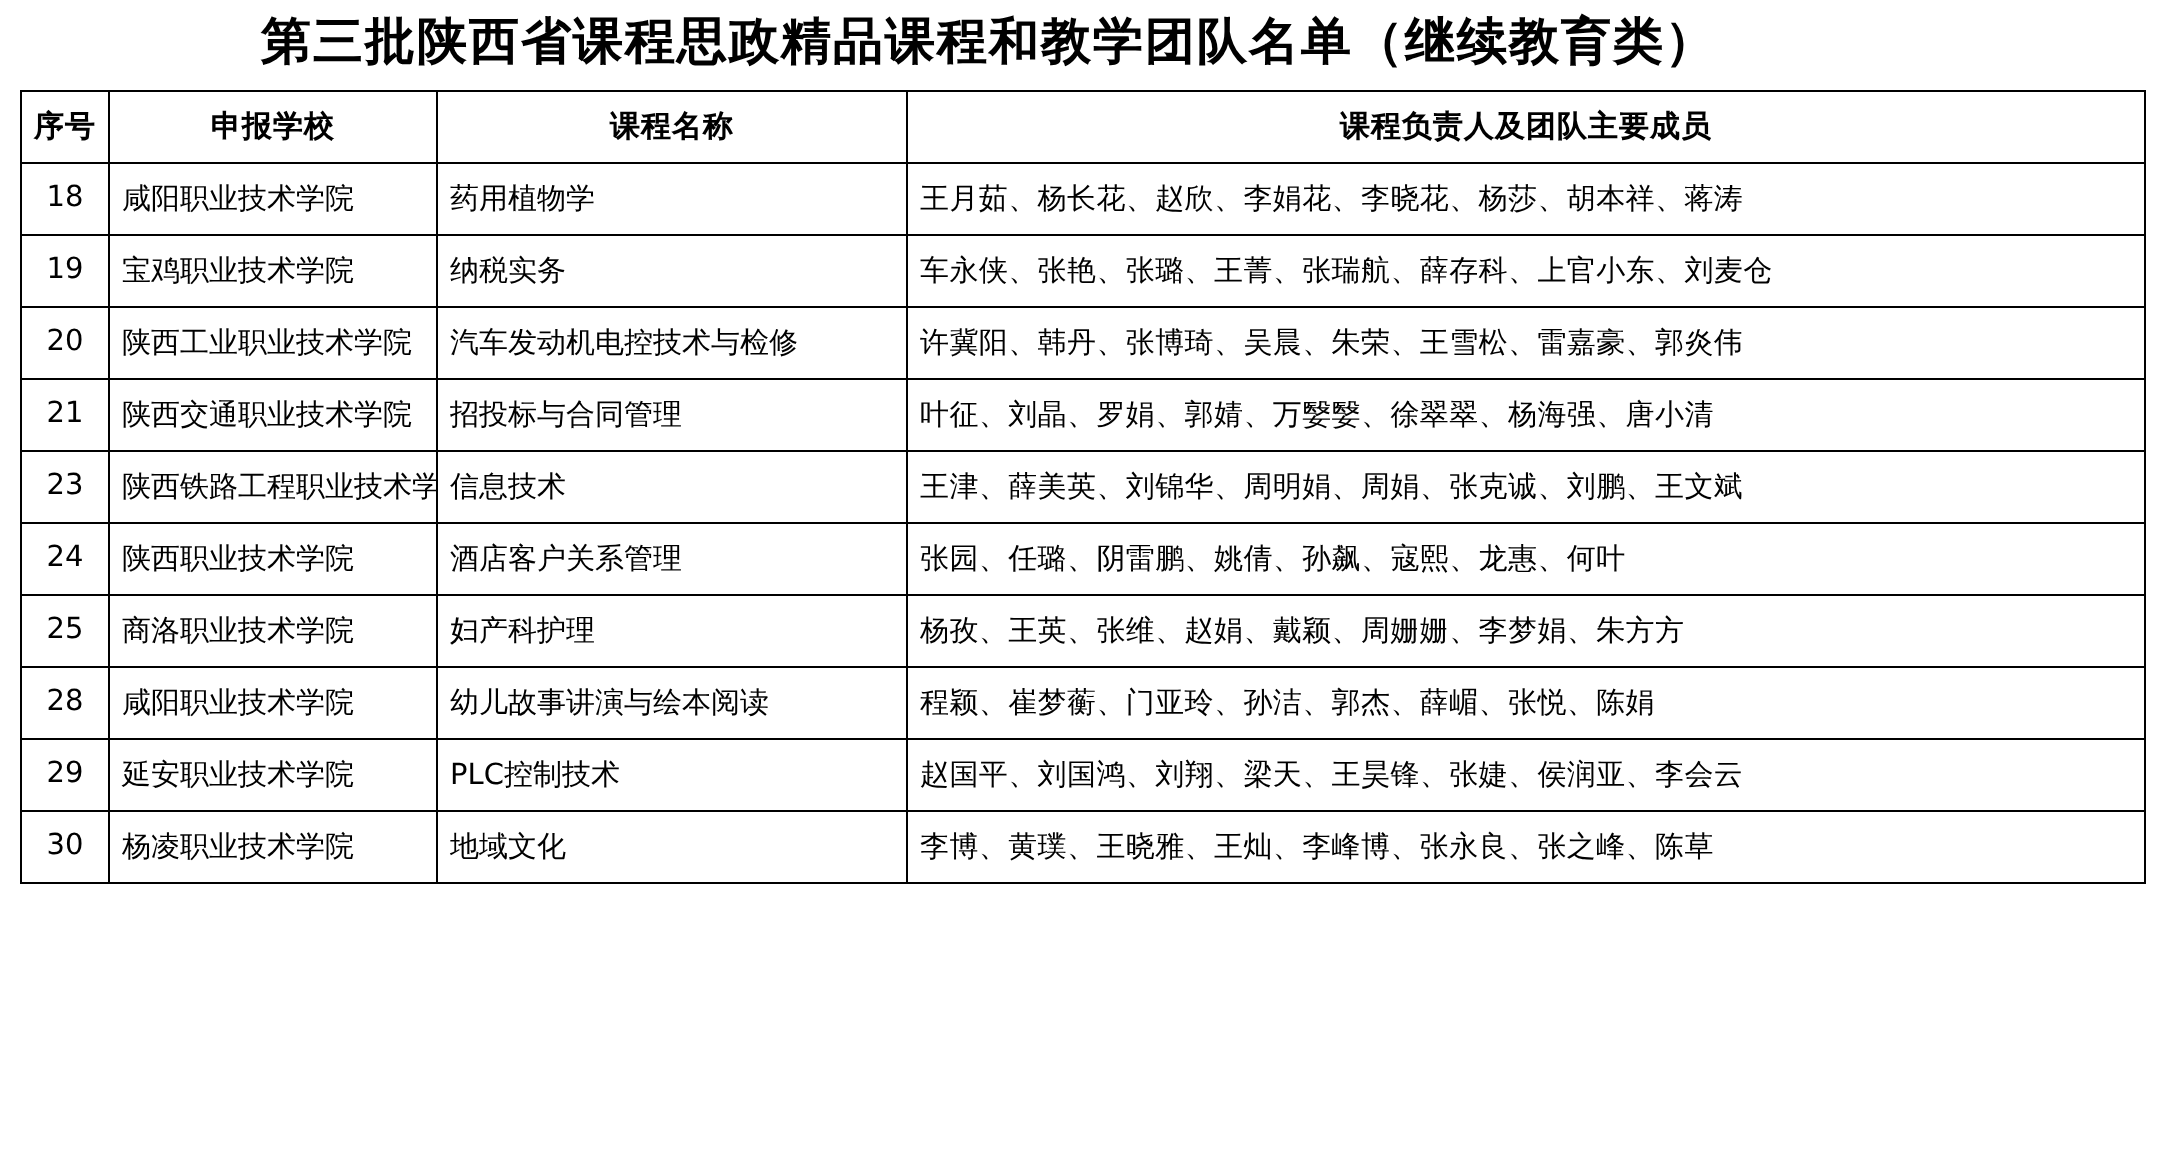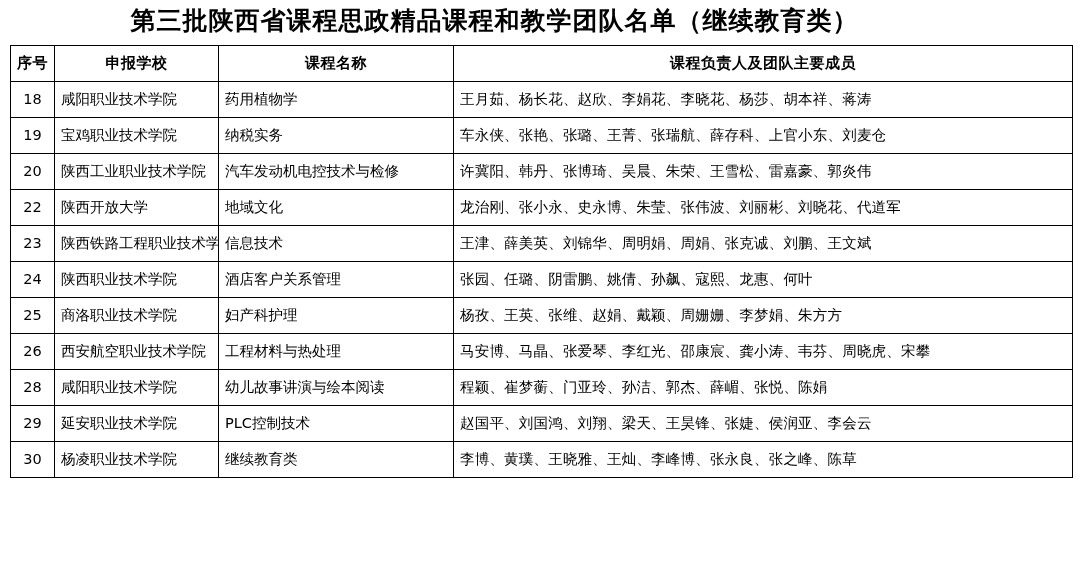--- a/index.html
+++ b/index.html
@@ -110,64 +110,58 @@
           <td class="course">纳税实务</td>
           <td class="members">车永侠、张艳、张璐、王菁、张瑞航、薛存科、上官小东、刘麦仓</td>
         </tr>
         <tr>
           <td class="idx">20</td>
           <td class="school">陕西工业职业技术学院</td>
           <td class="course">汽车发动机电控技术与检修</td>
           <td class="members">许冀阳、韩丹、张博琦、吴晨、朱荣、王雪松、雷嘉豪、郭炎伟</td>
         </tr>
         <tr>
-          <td class="idx">22</td>
-          <td class="school">陕西开放大学</td>
-          <td class="course">地域文化</td>
-          <td class="members">龙治刚、张小永、史永博、朱莹、张伟波、刘丽彬、刘晓花、代道军</td>
+          <td class="idx">21</td>
+          <td class="school">陕西交通职业技术学院</td>
+          <td class="course">招投标与合同管理</td>
+          <td class="members">叶征、刘晶、罗娟、郭婧、万嫛嫛、徐翠翠、杨海强、唐小清</td>
         </tr>
         <tr>
           <td class="idx">23</td>
           <td class="school">陕西铁路工程职业技术学院</td>
           <td class="course">信息技术</td>
           <td class="members">王津、薛美英、刘锦华、周明娟、周娟、张克诚、刘鹏、王文斌</td>
         </tr>
         <tr>
           <td class="idx">24</td>
           <td class="school">陕西职业技术学院</td>
           <td class="course">酒店客户关系管理</td>
           <td class="members">张园、任璐、阴雷鹏、姚倩、孙飙、寇熙、龙惠、何叶</td>
         </tr>
         <tr>
           <td class="idx">25</td>
           <td class="school">商洛职业技术学院</td>
           <td class="course">妇产科护理</td>
           <td class="members">杨孜、王英、张维、赵娟、戴颖、周姗姗、李梦娟、朱方方</td>
         </tr>
         <tr>
-          <td class="idx">26</td>
-          <td class="school">西安航空职业技术学院</td>
-          <td class="course">工程材料与热处理</td>
-          <td class="members">马安博、马晶、张爱琴、李红光、邵康宸、龚小涛、韦芬、周晓虎、宋攀</td>
-        </tr>
-        <tr>
           <td class="idx">28</td>
           <td class="school">咸阳职业技术学院</td>
           <td class="course">幼儿故事讲演与绘本阅读</td>
           <td class="members">程颖、崔梦蘅、门亚玲、孙洁、郭杰、薛嵋、张悦、陈娟</td>
         </tr>
         <tr>
           <td class="idx">29</td>
           <td class="school">延安职业技术学院</td>
           <td class="course">PLC控制技术</td>
           <td class="members">赵国平、刘国鸿、刘翔、梁天、王昊锋、张婕、侯润亚、李会云</td>
         </tr>
         <tr>
           <td class="idx">30</td>
           <td class="school">杨凌职业技术学院</td>
-          <td class="course">继续教育类</td>
+          <td class="course">地域文化</td>
           <td class="members">李博、黄璞、王晓雅、王灿、李峰博、张永良、张之峰、陈草</td>
         </tr>
       </tbody>
     </table>
   </div>
 
 </div>
 
 </body></html>

